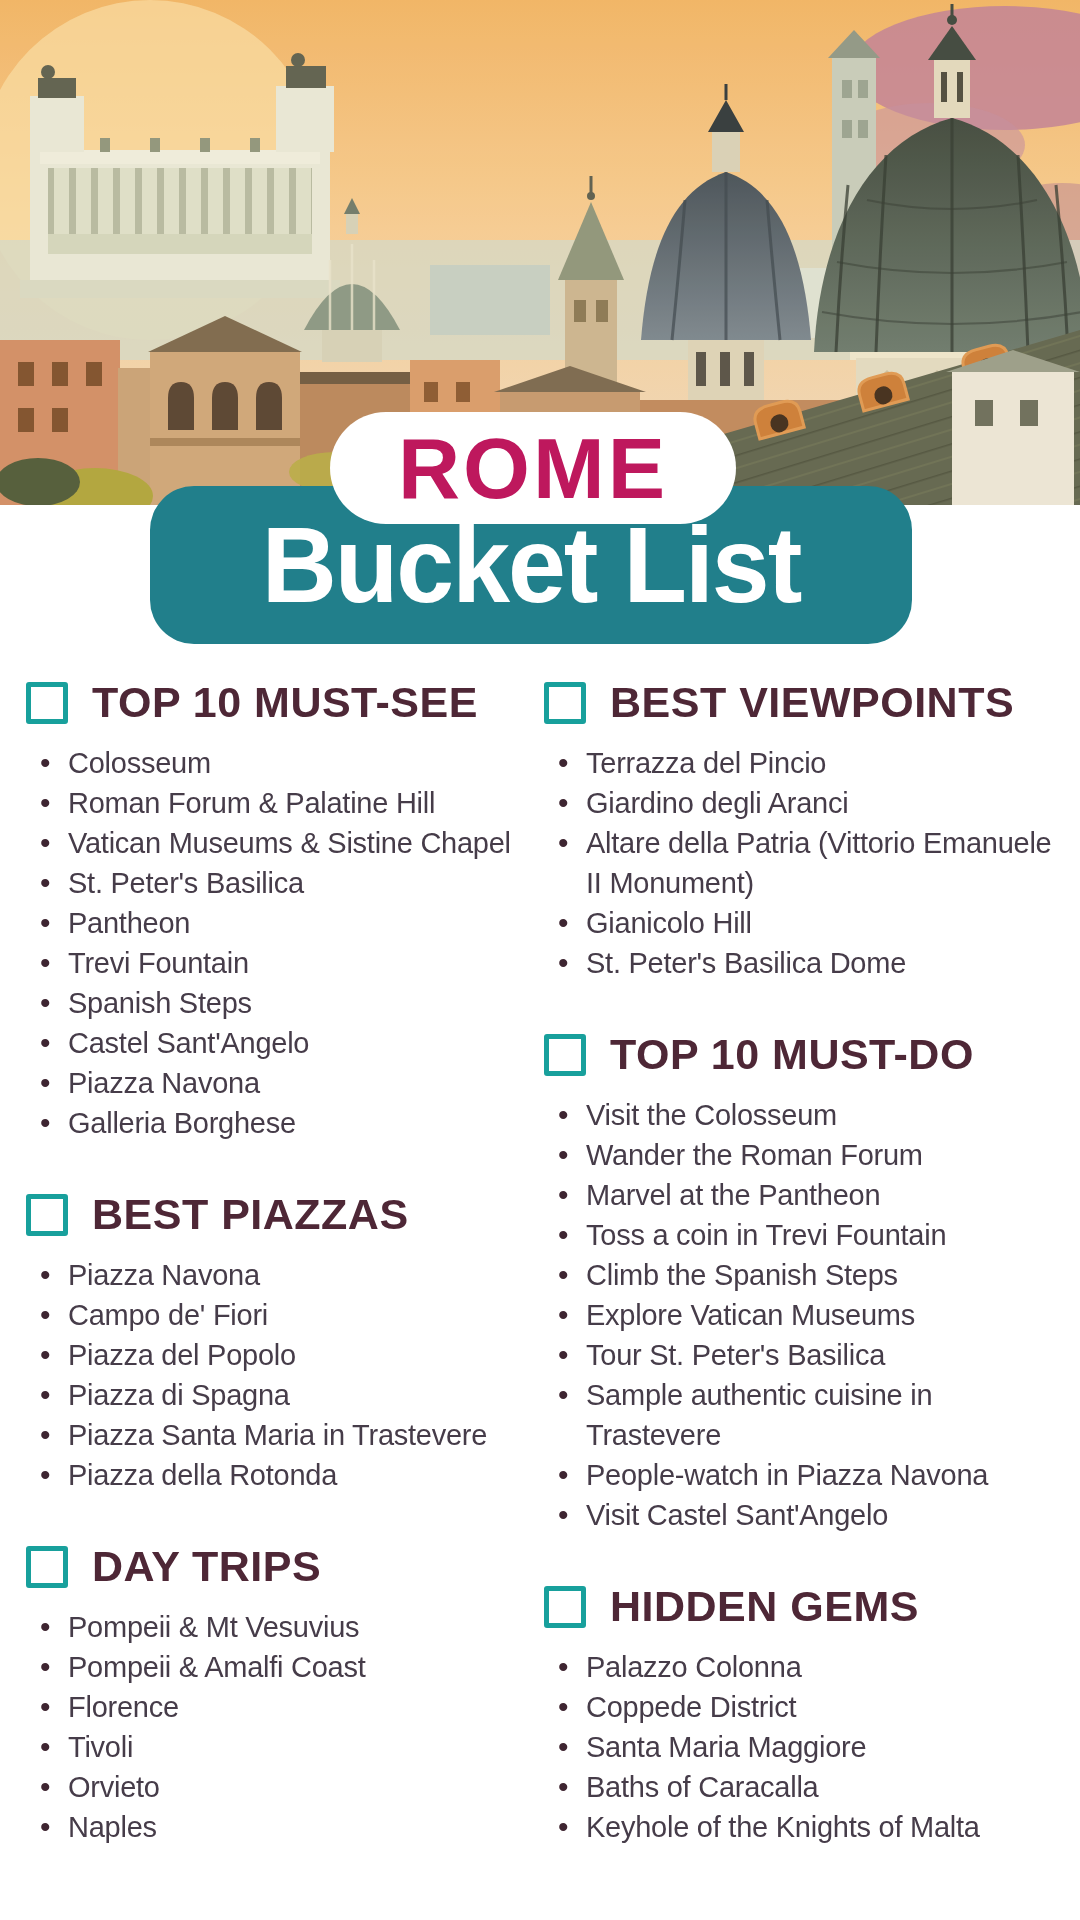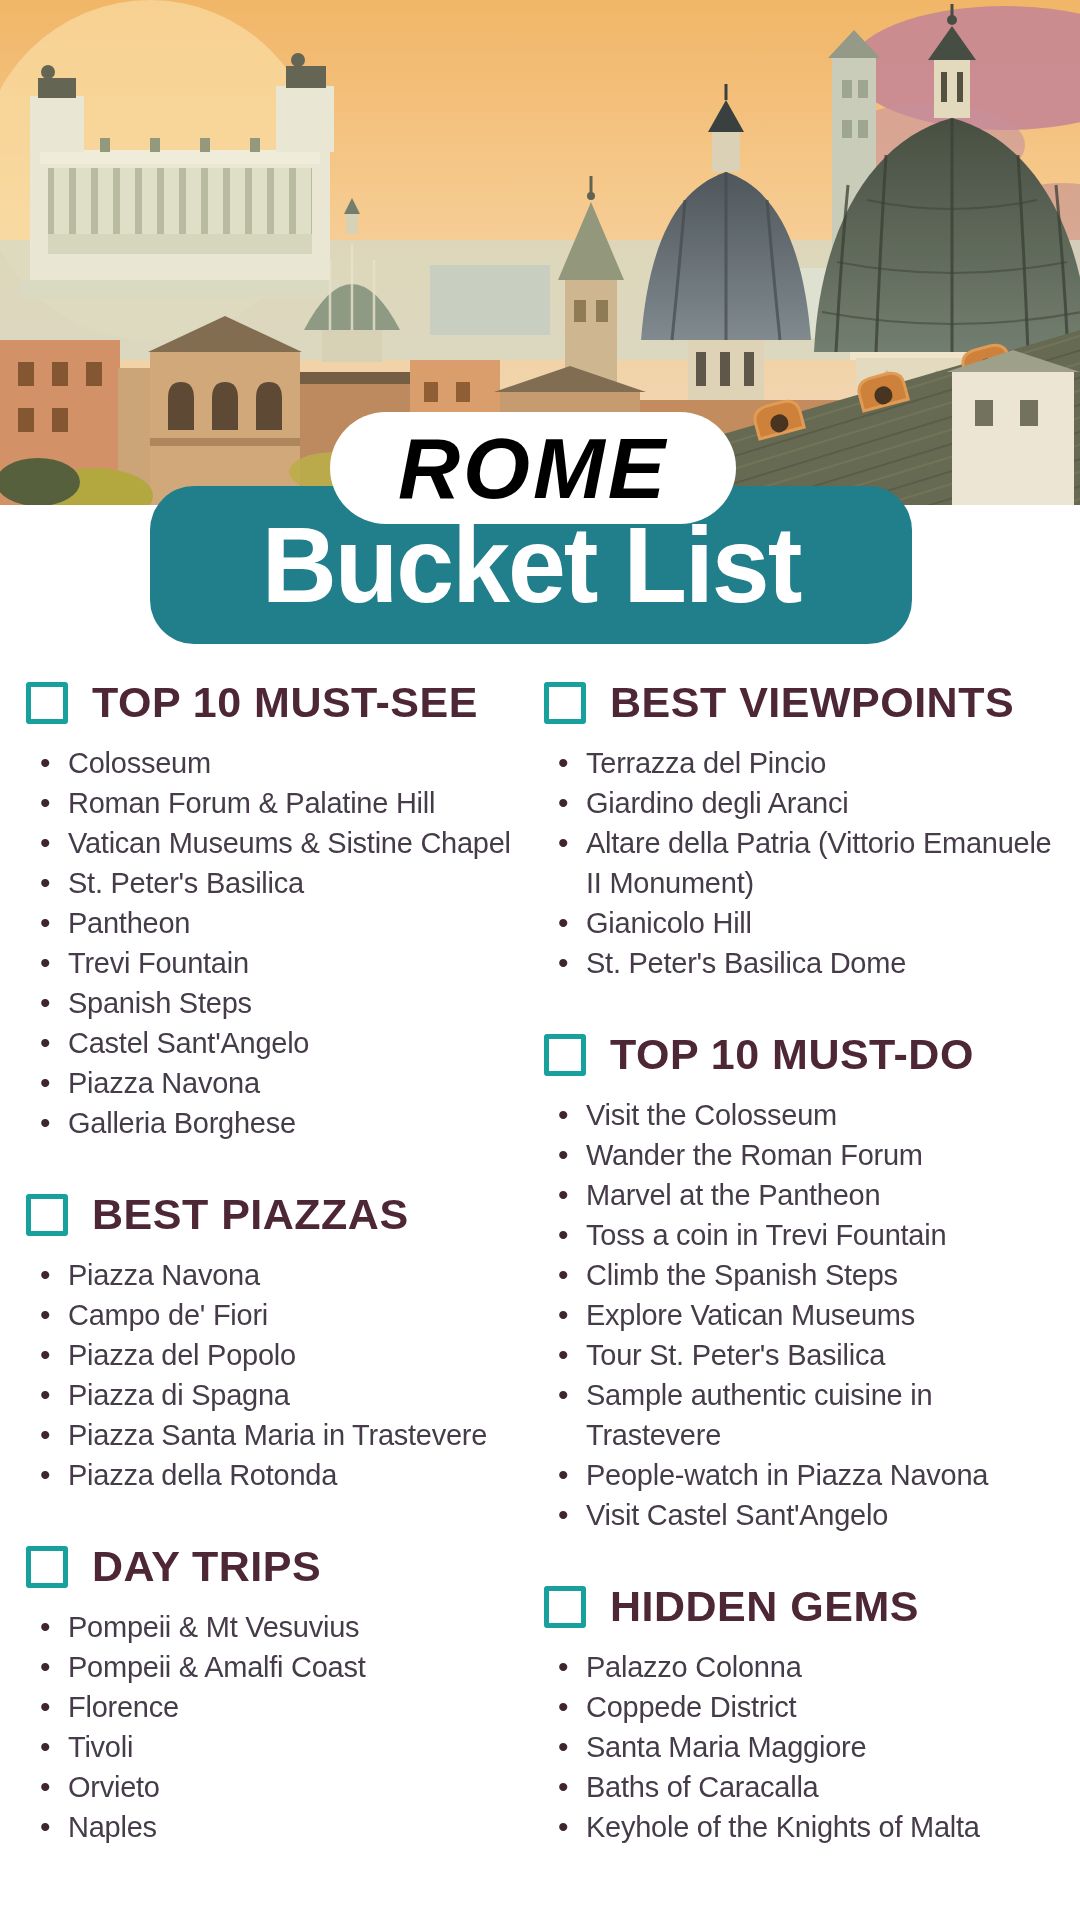--- a/index.html
+++ b/index.html
@@ -11,21 +11,21 @@
   
   .hero{position:absolute;top:0;left:0;width:1080px;height:505px;}
   .hero svg{display:block;width:100%;height:100%;}
   
   .title-pill{
     position:absolute;left:330px;top:412px;width:406px;height:112px;
     background:#ffffff;border-radius:60px;z-index:3;
     display:flex;align-items:center;justify-content:center;
   }
   .title-pill span{
-    font-size:86px;font-weight:700;color:#000000;letter-spacing:3px;font-style:italic;
+    font-size:86px;font-weight:700;color:#be185d;letter-spacing:3px;
   }
   .title-banner{
     position:absolute;left:150px;top:486px;width:762px;height:158px;
     background:#217f8b;border-radius:44px;z-index:2;
     display:flex;align-items:center;justify-content:center;
   }
   .title-banner span{
     font-size:104px;font-weight:700;color:#ffffff;letter-spacing:-2px;
     transform:scaleY(1.04);
   }

